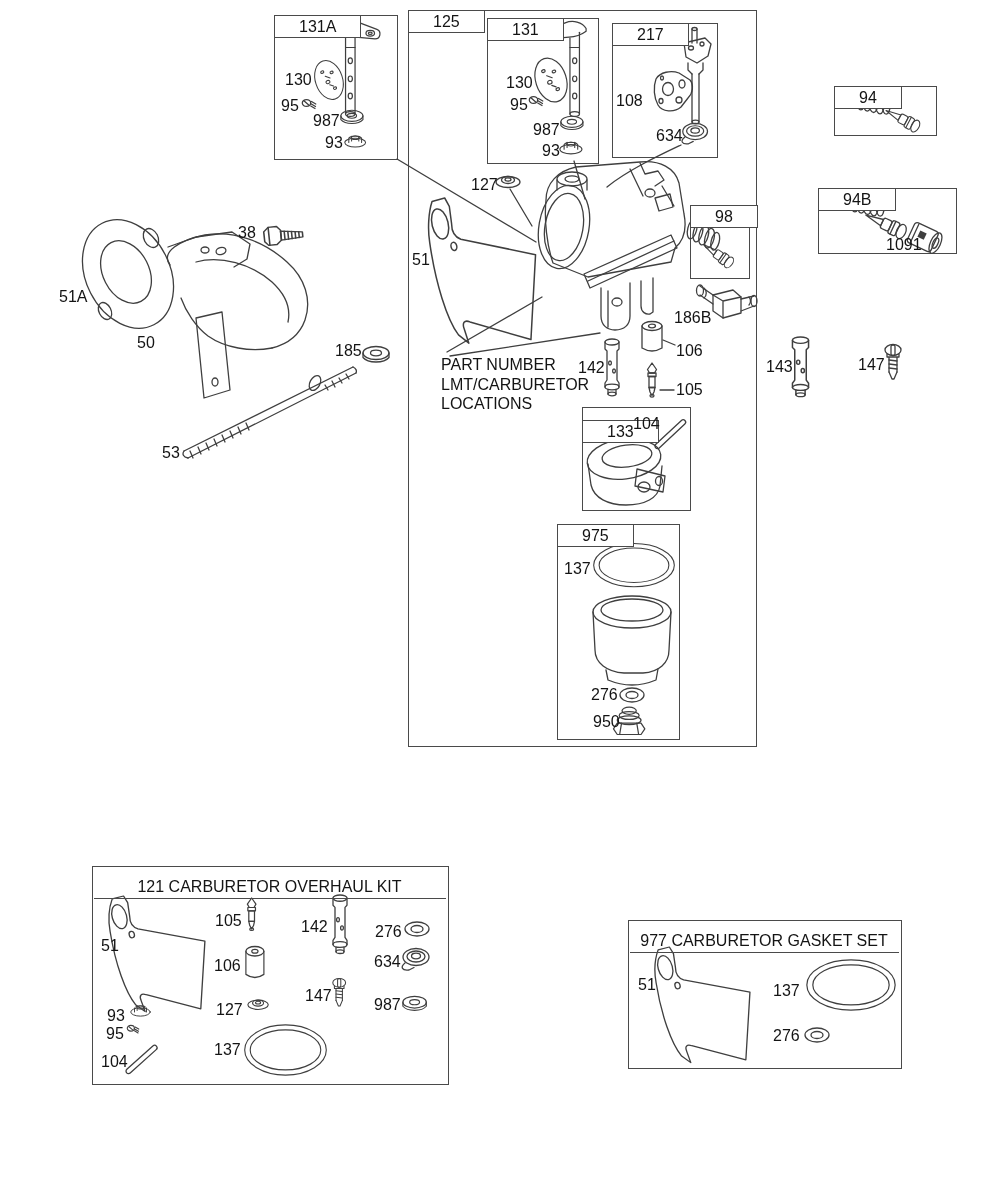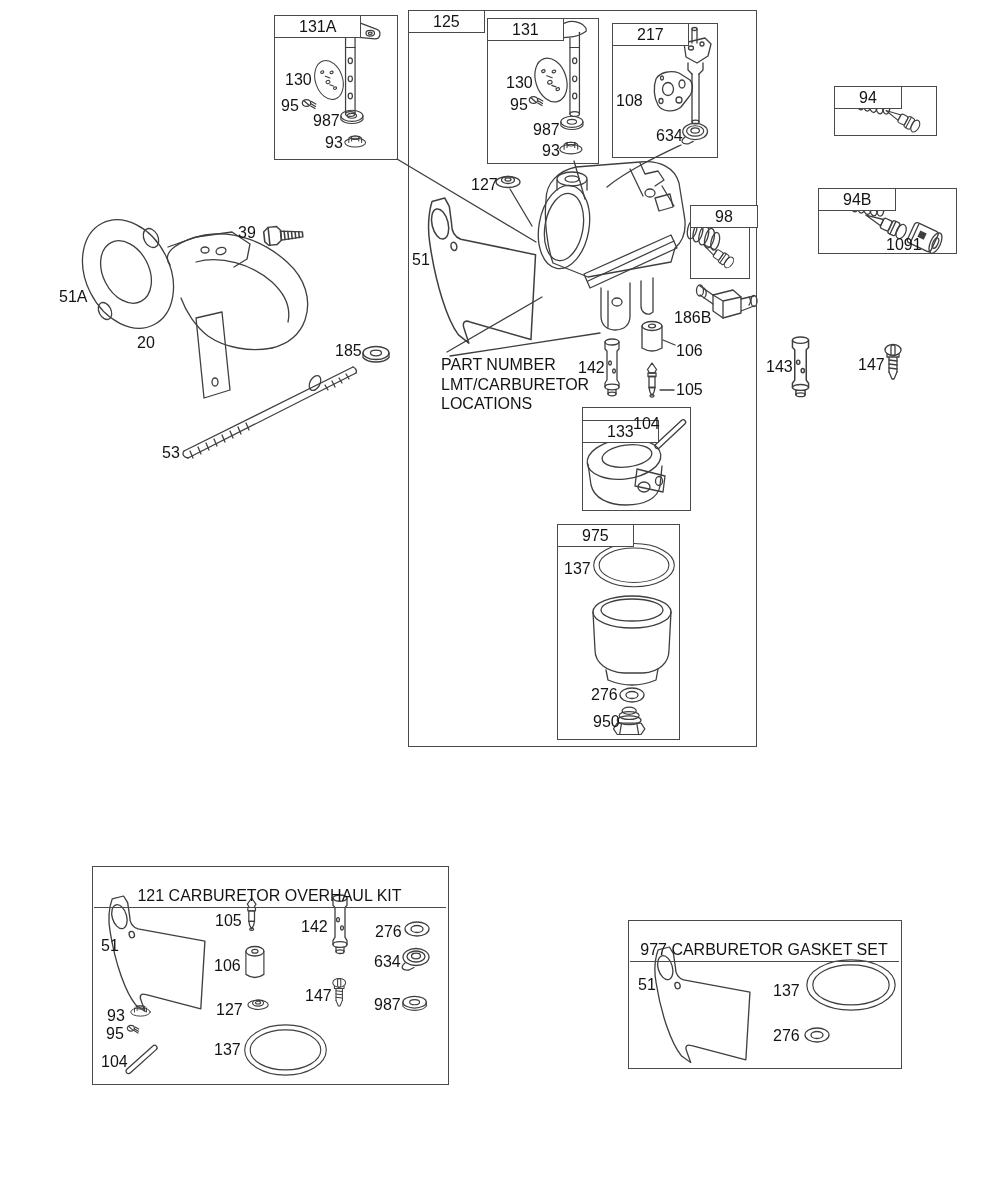--- a/index.html
+++ b/index.html
@@ -5,21 +5,21 @@
   :root { --line:#3f3f3f; --label:#141414; --border:#4a4a4a; --background:#ffffff; }
   html,body { margin:0; padding:0; background:#fff; }
   #stage { position:relative; width:1000px; height:1200px; background:var(--background);
            font-family:"Liberation Sans", sans-serif; overflow:hidden; }
   .pbox { position:absolute; border:1.5px solid var(--border); background:transparent; }
   .tag  { position:absolute; border:1.5px solid var(--border); background:#fff; padding:1px 24px;
           font-size:16px; line-height:19px; color:var(--label); z-index:5; }
   .lbl  { position:absolute; font-size:16px; line-height:17px; color:var(--label);
           white-space:nowrap; z-index:5; }
   .kit-title { position:absolute; border-bottom:1.5px solid var(--border); font-size:16px;
-          color:var(--label); text-align:center; padding-top:19px; height:20px; z-index:5; }
+          color:var(--label); text-align:center; padding-top:10px; height:20px; z-index:5; }
   .note { position:absolute; font-size:16px; line-height:19.5px; color:var(--label);
           white-space:nowrap; z-index:5; }
   svg.art { position:absolute; left:0; top:0; z-index:3; pointer-events:none; }
   svg.art * { stroke:var(--line); stroke-width:1.3; fill:none; stroke-linecap:round; stroke-linejoin:round; }
   svg.art .fill { fill:var(--line); stroke:none; }
 </style>
 </head>
 <body>
 
 <div id="stage">
@@ -393,23 +393,23 @@
 
   <span class="lbl" style="left:564px;top:560px">137</span>
   <span class="lbl" style="left:591px;top:686px">276</span>
   <span class="lbl" style="left:593px;top:713px">950</span>
 
   <span class="lbl" style="left:886px;top:236px">1091</span>
 
   <span class="lbl" style="left:766px;top:358px">143</span>
   <span class="lbl" style="left:858px;top:356px">147</span>
 
-  <span class="lbl" style="left:238px;top:224px">39</span>
+  <span class="lbl" style="left:238px;top:224px">38</span>
   <span class="lbl" style="left:59px;top:288px">51A</span>
-  <span class="lbl" style="left:137px;top:334px">20</span>
+  <span class="lbl" style="left:137px;top:334px">50</span>
   <span class="lbl" style="left:335px;top:342px">185</span>
   <span class="lbl" style="left:162px;top:444px">53</span>
 
   <span class="lbl" style="left:101px;top:937px">51</span>
   <span class="lbl" style="left:215px;top:912px">105</span>
   <span class="lbl" style="left:301px;top:918px">142</span>
   <span class="lbl" style="left:375px;top:923px">276</span>
   <span class="lbl" style="left:214px;top:957px">106</span>
   <span class="lbl" style="left:374px;top:953px">634</span>
   <span class="lbl" style="left:107px;top:1007px">93</span>

